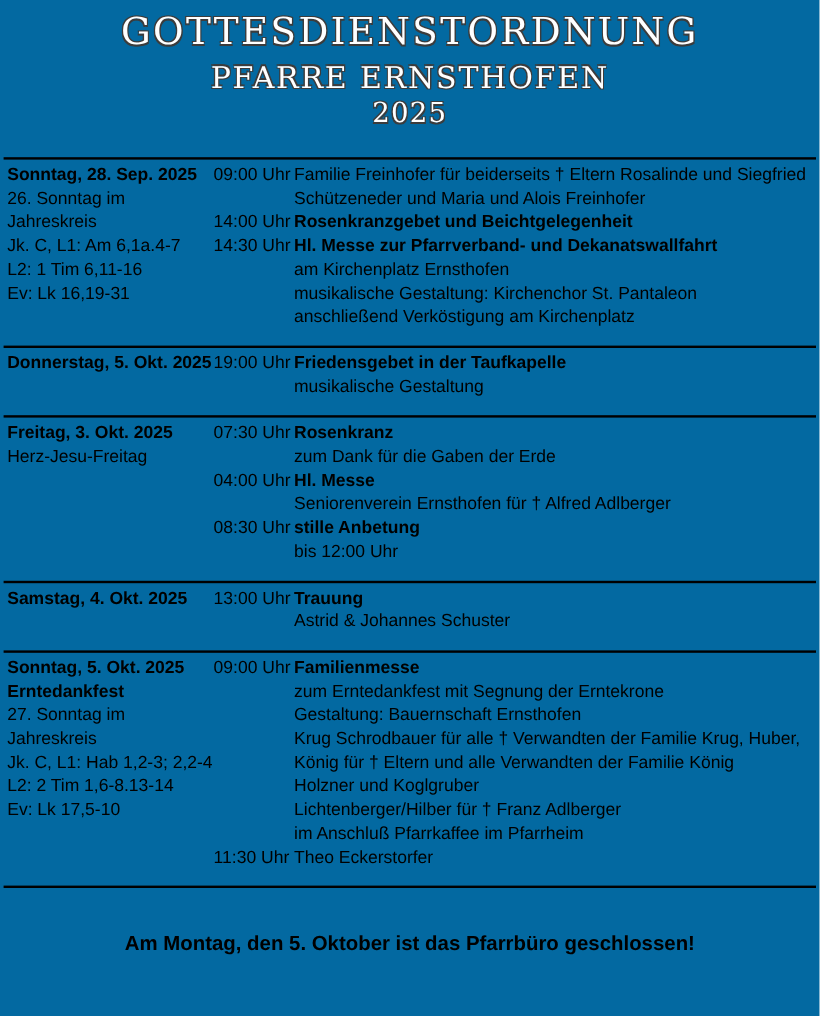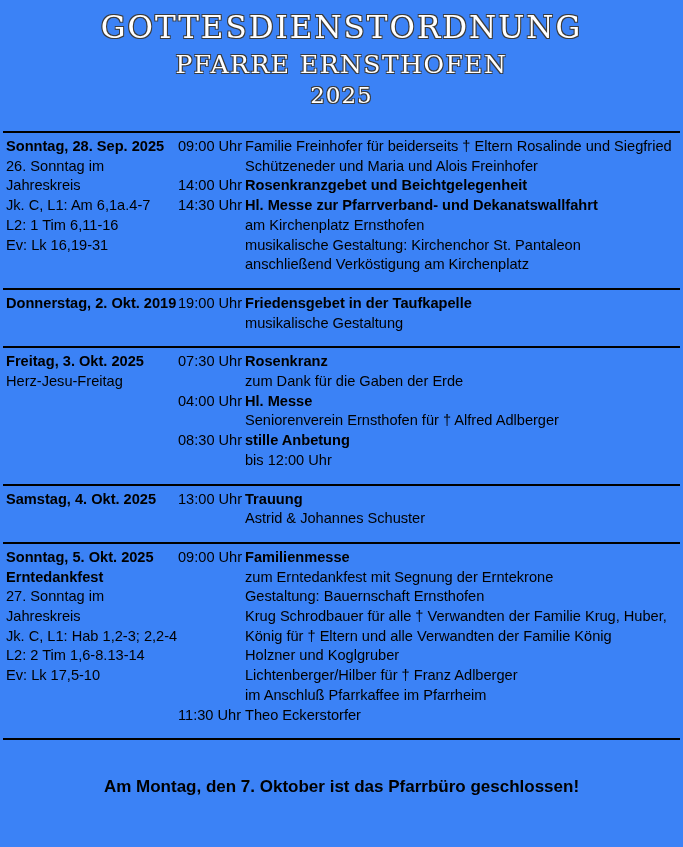--- a/index.html
+++ b/index.html
@@ -1,21 +1,21 @@
 <!DOCTYPE html>
 <html><head>
 <meta charset="utf-8">
 <style>
   * { box-sizing: border-box; }
   html, body { margin: 0; padding: 0; background: #ffffff; }
   .page {
     position: relative;
     width: 683px;
     height: 847px;
-    background: #3b82f6;
+    background: #0369a1;
     color: #000000;
     font-family: "Liberation Sans", sans-serif;
     overflow: hidden;
   }
 
   
   .doc-header {
     height: 131px;
     text-align: center;
     padding-top: 6px;
@@ -111,21 +111,21 @@
               <div class="event-title">Hl. Messe zur Pfarrverband- und Dekanatswallfahrt</div>
               <div class="event-detail">am Kirchenplatz Ernsthofen</div>
               <div class="event-detail">musikalische Gestaltung: Kirchenchor St. Pantaleon</div>
               <div class="event-detail">anschließend Verköstigung am Kirchenplatz</div>
             </div>
           </div>
         </div>
       </div>
       <div class="schedule-section">
         <div class="date-col">
-          <div class="date-line b">Donnerstag, 2. Okt. 2019</div>
+          <div class="date-line b">Donnerstag, 5. Okt. 2025</div>
         </div>
         <div class="events-col">
           <div class="event-row">
             <div class="time-cell">19:00 Uhr</div>
             <div class="event-body">
               <div class="event-title">Friedensgebet in der Taufkapelle</div>
               <div class="event-detail">musikalische Gestaltung</div>
             </div>
           </div>
         </div>
@@ -201,16 +201,16 @@
             <div class="time-cell">11:30 Uhr</div>
             <div class="event-body">
               <div class="event-detail">Theo Eckerstorfer</div>
             </div>
           </div>
         </div>
       </div>
     </main>
 
   <footer>
-    <p class="footer-notice">Am Montag, den 7. Oktober ist das Pfarrbüro geschlossen!</p>
+    <p class="footer-notice">Am Montag, den 5. Oktober ist das Pfarrbüro geschlossen!</p>
   </footer>
 
 </div>
 
 </body></html>

